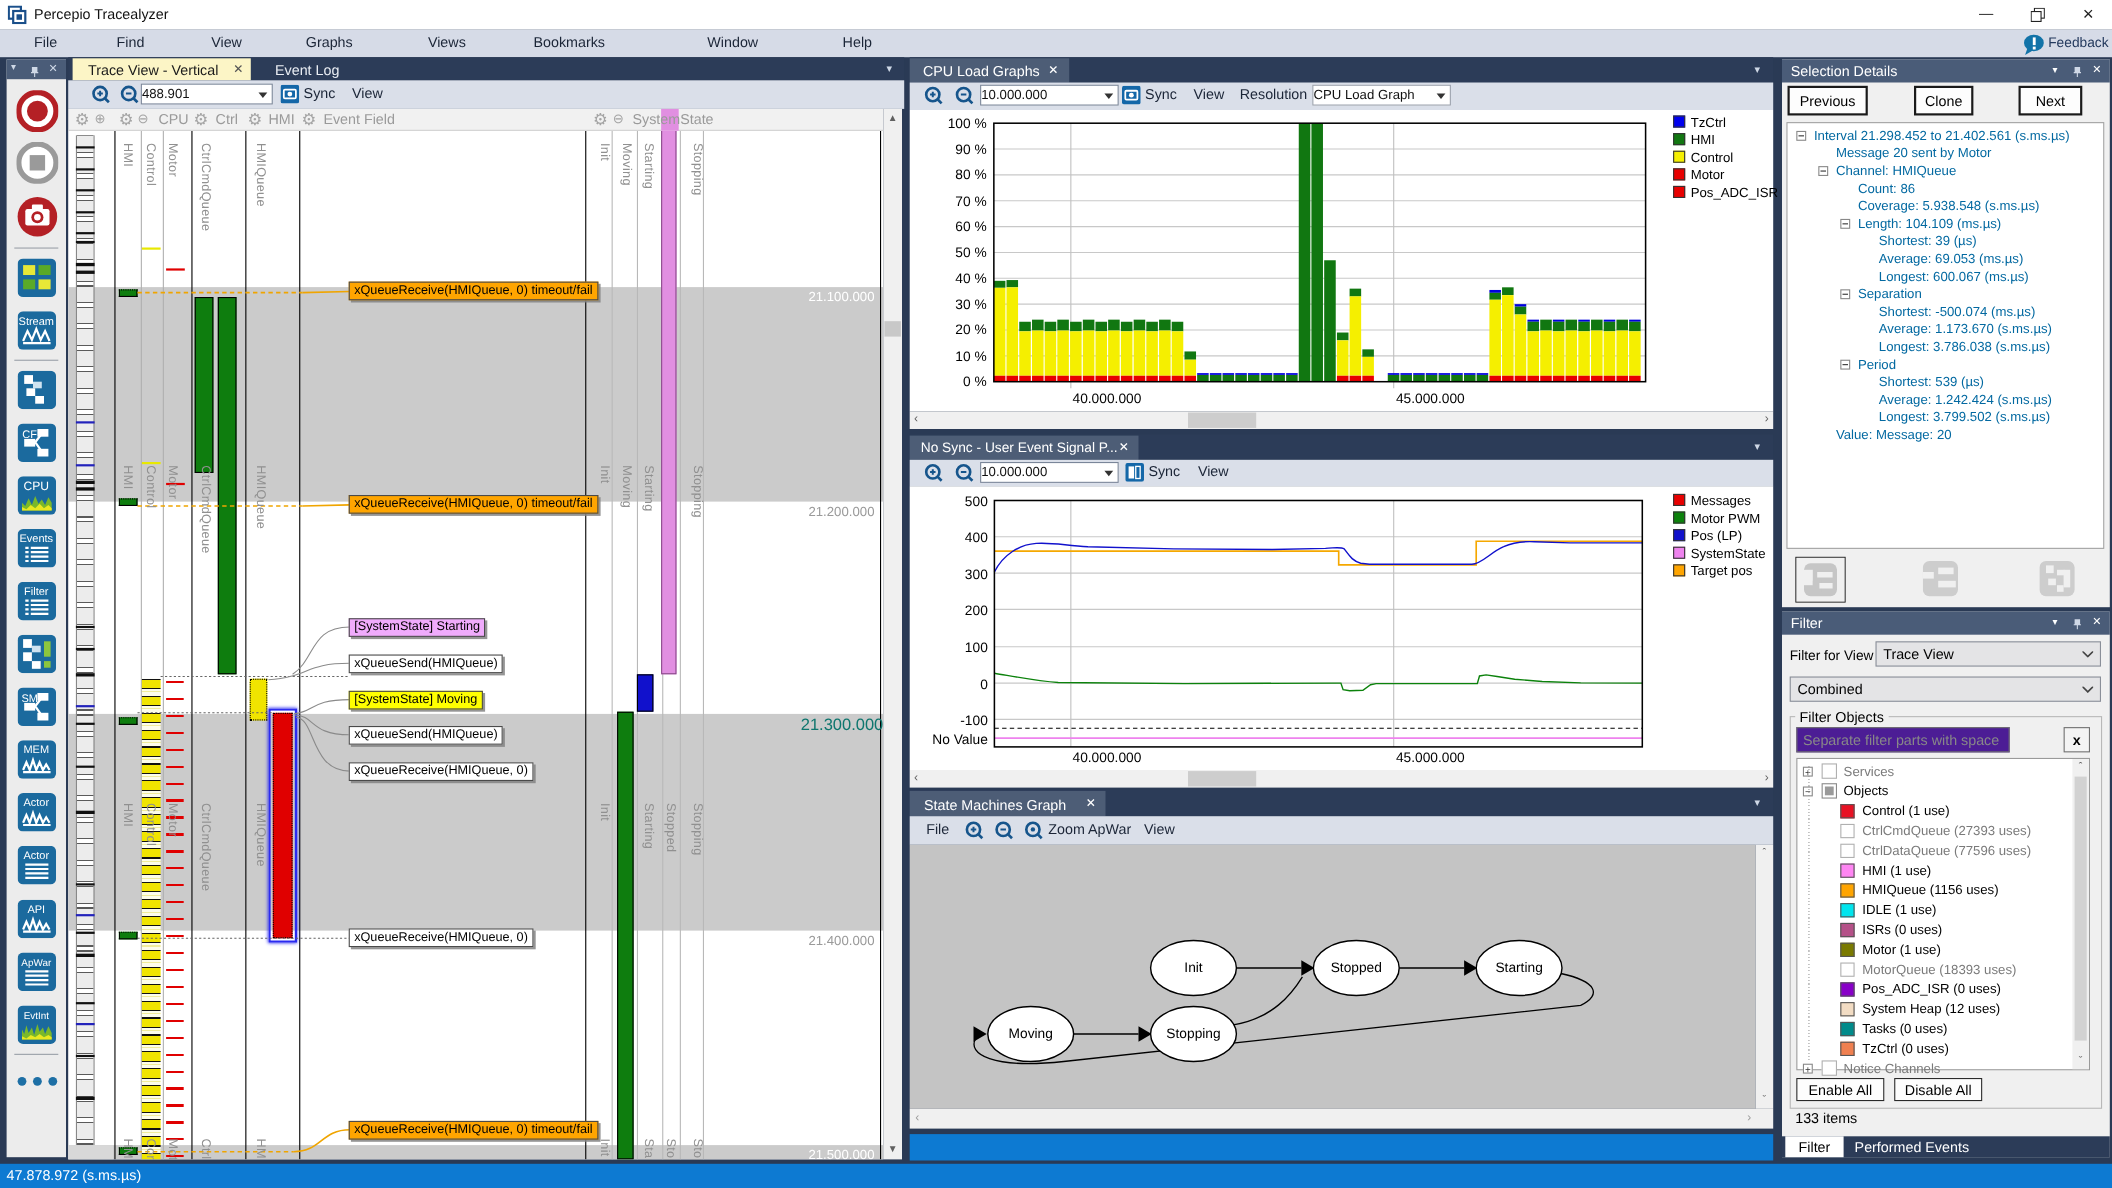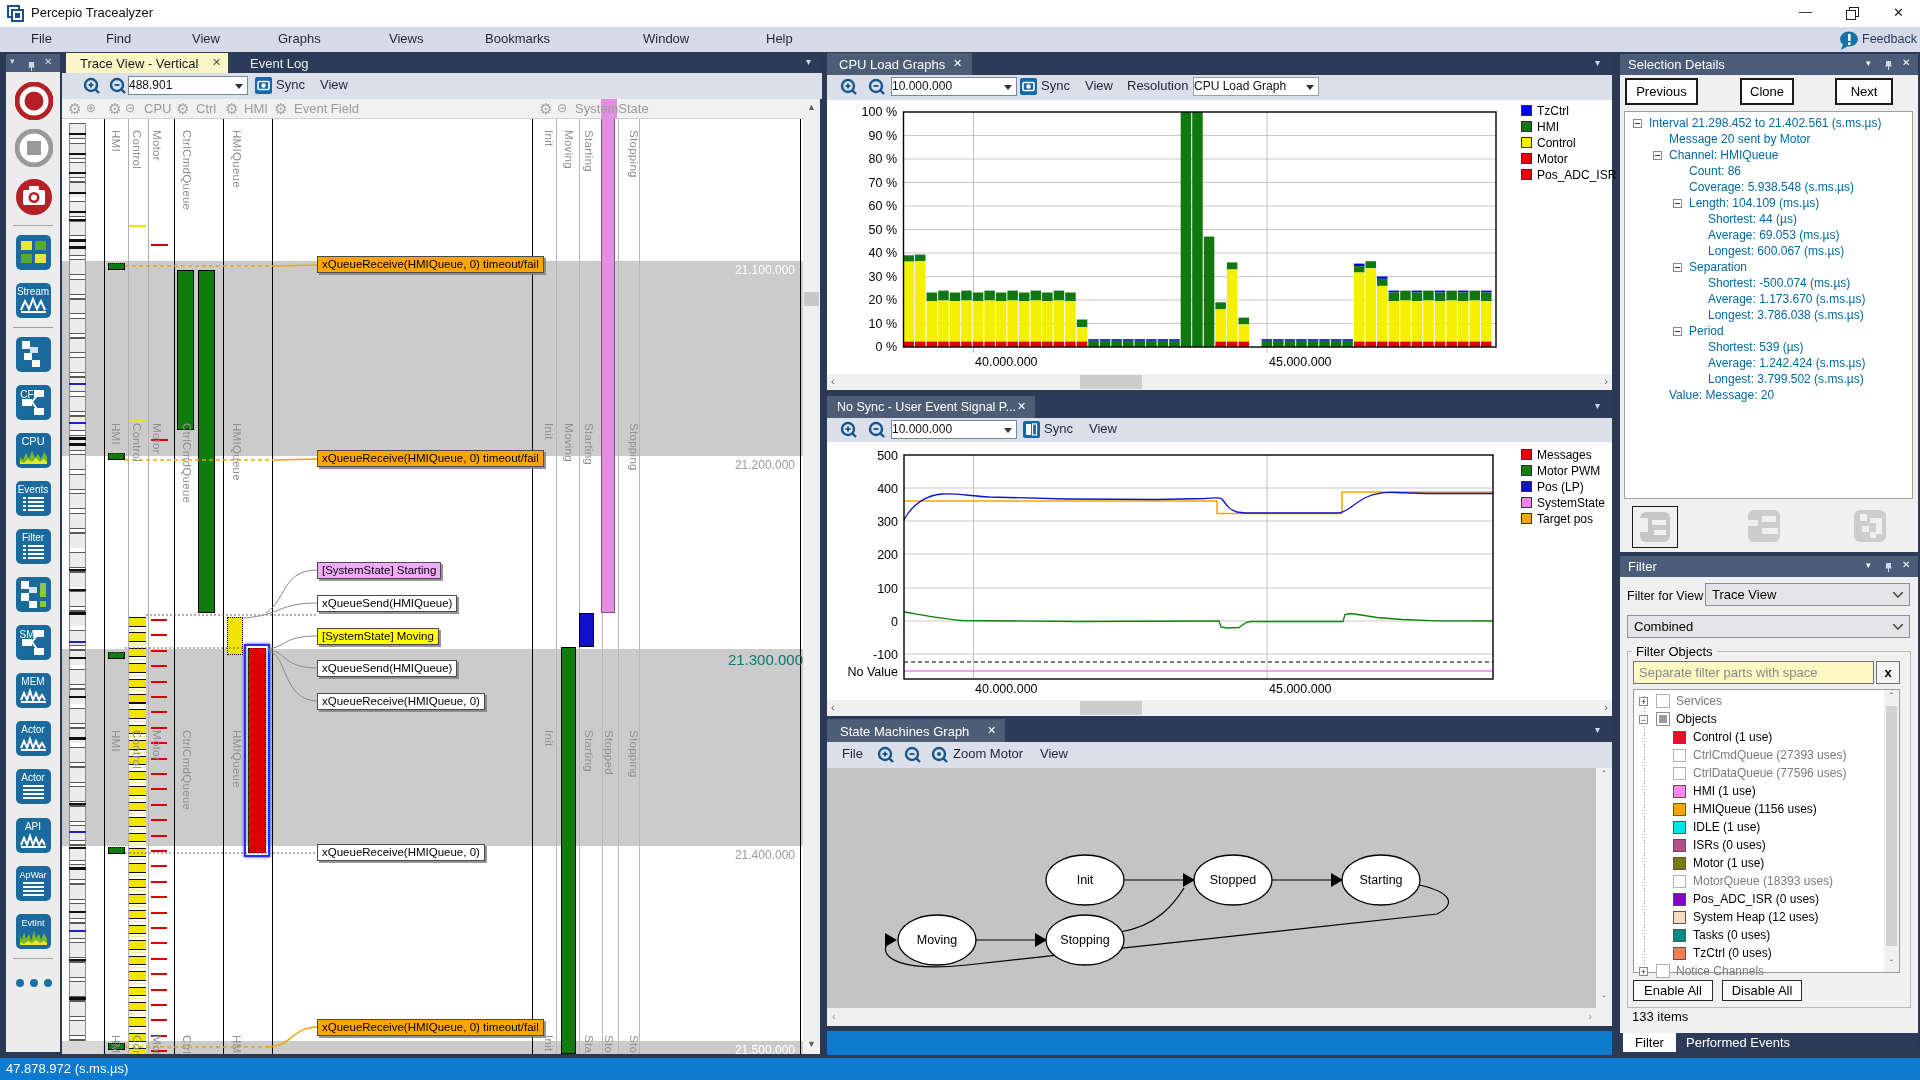--- a/index.html
+++ b/index.html
@@ -743,21 +743,21 @@
       <svg class="abs" style="left:77px;top:4px;" width="18" height="18">
           <circle cx="8" cy="8" r="6" fill="none" stroke="#16558c" stroke-width="2.4"></circle>
           <line x1="5.5" y1="8" x2="10.5" y2="8" stroke="#16558c" stroke-width="1.8"></line>
           <line x1="12.5" y1="12.5" x2="16" y2="16" stroke="#16558c" stroke-width="2.4"></line>
         </svg>
       <svg class="abs" style="left:104px;top:4px;" width="18" height="18">
           <circle cx="8" cy="8" r="6" fill="none" stroke="#16558c" stroke-width="2.4"></circle>
           <circle cx="8" cy="8" r="2" fill="#16558c"></circle>
           <line x1="12.5" y1="12.5" x2="16" y2="16" stroke="#16558c" stroke-width="2.4"></line>
         </svg>
-      <div class="tb-text" style="left:126px;top:4px;">Zoom Motor</div>
+      <div class="tb-text" style="left:126px;top:4px;">Zoom ApWar</div>
       <div class="tb-text" style="left:213px;top:4px;">View</div>
     </div>
     <div class="abs" style="left:0;top:50px;width:769px;height:240px;background:#c4c4c4;">
       <svg width="769" height="240">
         <g fill="none" stroke="#000" stroke-width="1.2">
           <line x1="297" y1="112" x2="356" y2="112"></line>
           <line x1="445" y1="112" x2="504" y2="112"></line>
           <line x1="149" y1="172" x2="208" y2="172"></line>
           <path d="M293 164 C330 158 347 136 357 120"></path>
           <path d="M592 117 C624 124 630 136 610 146 L140 197 C75 204 52 190 60 176"></path>
@@ -817,21 +817,21 @@
       <div class="abs" style="left:33px;top:97px;width:9px;height:9px;border:1px solid #888;background:#fff;">
         <div style="position:absolute;left:1px;top:3px;width:5px;height:1px;background:#333;"></div>
       </div>
       <div class="treerow" style="left:49px;top:94px;">Channel: HMIQueue</div>
       <div class="treerow" style="left:69px;top:110px;">Count: 86</div>
       <div class="treerow" style="left:69px;top:126px;">Coverage: 5.938.548 (s.ms.µs)</div>
       <div class="abs" style="left:53px;top:145px;width:9px;height:9px;border:1px solid #888;background:#fff;">
         <div style="position:absolute;left:1px;top:3px;width:5px;height:1px;background:#333;"></div>
       </div>
       <div class="treerow" style="left:69px;top:142px;">Length: 104.109 (ms.µs)</div>
-      <div class="treerow" style="left:88px;top:158px;">Shortest: 44 (µs)</div>
+      <div class="treerow" style="left:88px;top:158px;">Shortest: 39 (µs)</div>
       <div class="treerow" style="left:88px;top:174px;">Average: 69.053 (ms.µs)</div>
       <div class="treerow" style="left:88px;top:190px;">Longest: 600.067 (ms.µs)</div>
       <div class="abs" style="left:53px;top:209px;width:9px;height:9px;border:1px solid #888;background:#fff;">
         <div style="position:absolute;left:1px;top:3px;width:5px;height:1px;background:#333;"></div>
       </div>
       <div class="treerow" style="left:69px;top:206px;">Separation</div>
       <div class="treerow" style="left:88px;top:222px;">Shortest: -500.074 (ms.µs)</div>
       <div class="treerow" style="left:88px;top:238px;">Average: 1.173.670 (s.ms.µs)</div>
       <div class="treerow" style="left:88px;top:254px;">Longest: 3.786.038 (s.ms.µs)</div>
       <div class="abs" style="left:53px;top:273px;width:9px;height:9px;border:1px solid #888;background:#fff;">
@@ -881,21 +881,21 @@
           <path d="M0 0 L5 5 L10 0" stroke="#444" stroke-width="1.5" fill="none"></path>
         </svg>
     </div>
     <div class="abs" style="left:7px;top:59px;width:283px;height:23px;background:#e4e4e6;border:1px solid #8a8f99;font-size:13px;color:#000;padding:3px 6px;">Combined
       <svg style="position:absolute;right:6px;top:8px;" width="10" height="6">
           <path d="M0 0 L5 5 L10 0" stroke="#444" stroke-width="1.5" fill="none"></path>
         </svg>
     </div>
     <div class="abs" style="left:7px;top:95px;width:284px;height:357px;border:1px solid #b8b8b8;"></div>
     <div class="abs" style="left:12px;top:88px;background:#f0f0f0;padding:0 4px;font-size:13px;color:#000;">Filter Objects</div>
-    <div class="abs" style="left:13px;top:105px;width:241px;height:23px;background:#fef9c3;border:1px solid #707070;font-size:13px;color:#888;padding:3px 5px;">Separate filter parts with space</div>
+    <div class="abs" style="left:13px;top:105px;width:194px;height:23px;background:#4c1d95;border:1px solid #707070;font-size:13px;color:#888;padding:3px 5px;">Separate filter parts with space</div>
     <div class="abs" style="left:256px;top:105px;width:24px;height:23px;background:#f4f4f4;border:1px solid #707070;font-size:13px;color:#000;text-align:center;line-height:21px;font-weight:bold;">x</div>
     <div class="abs" style="left:13px;top:133px;width:267px;height:284px;background:#fff;border:1px solid #9a9a9a;overflow:hidden;"></div>
       <div class="abs" style="left:19px;top:141px;width:9px;height:9px;border:1px solid #888;background:#fff;font-size:9px;line-height:8px;text-align:center;color:#333;">+</div>
       <div class="abs" style="left:36px;top:138px;width:14px;height:14px;border:1px solid #b0b0b0;background:#fff;"></div>
       <div class="treerow" style="left:56px;top:138px;color:#7a7a7a;">Services</div>
       <div class="abs" style="left:19px;top:159px;width:9px;height:9px;border:1px solid #888;background:#fff;font-size:9px;line-height:8px;text-align:center;color:#333;">−</div>
       <div class="abs" style="left:36px;top:156px;width:14px;height:14px;border:1px solid #8a8a8a;background:#fff;">
         <div style="position:absolute;left:2px;top:2px;width:8px;height:8px;background:#9a9a9a;"></div>
       </div>
       <div class="treerow" style="left:56px;top:156px;color:#000;">Objects</div>

